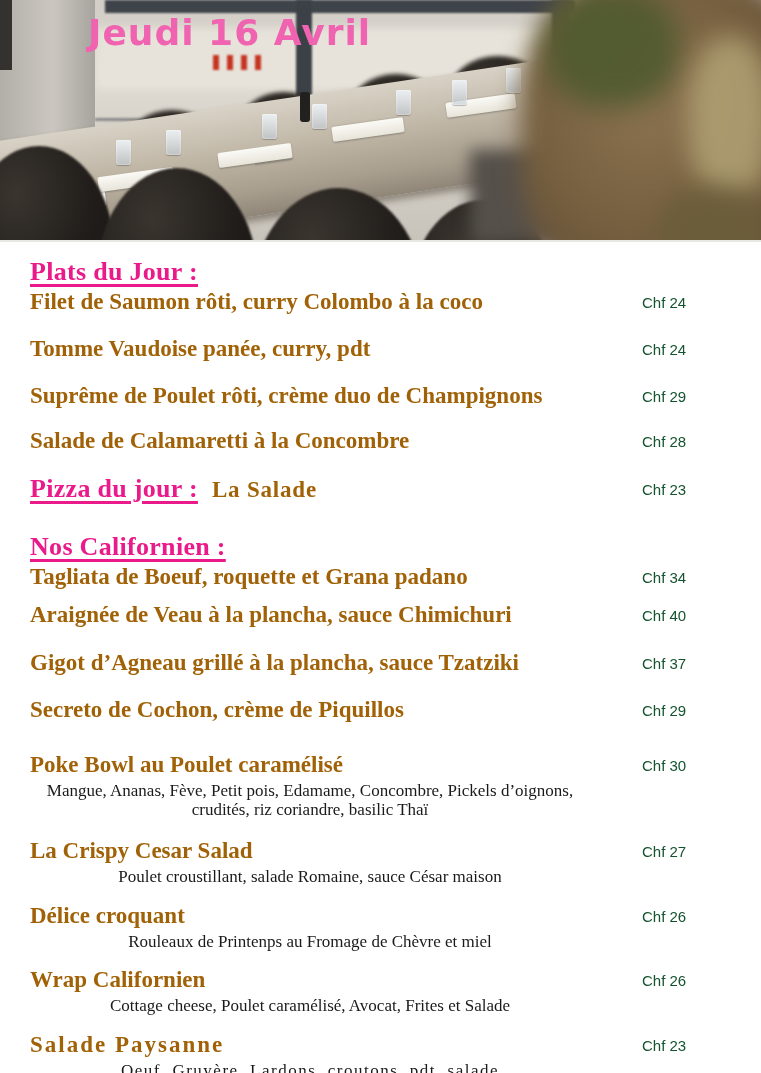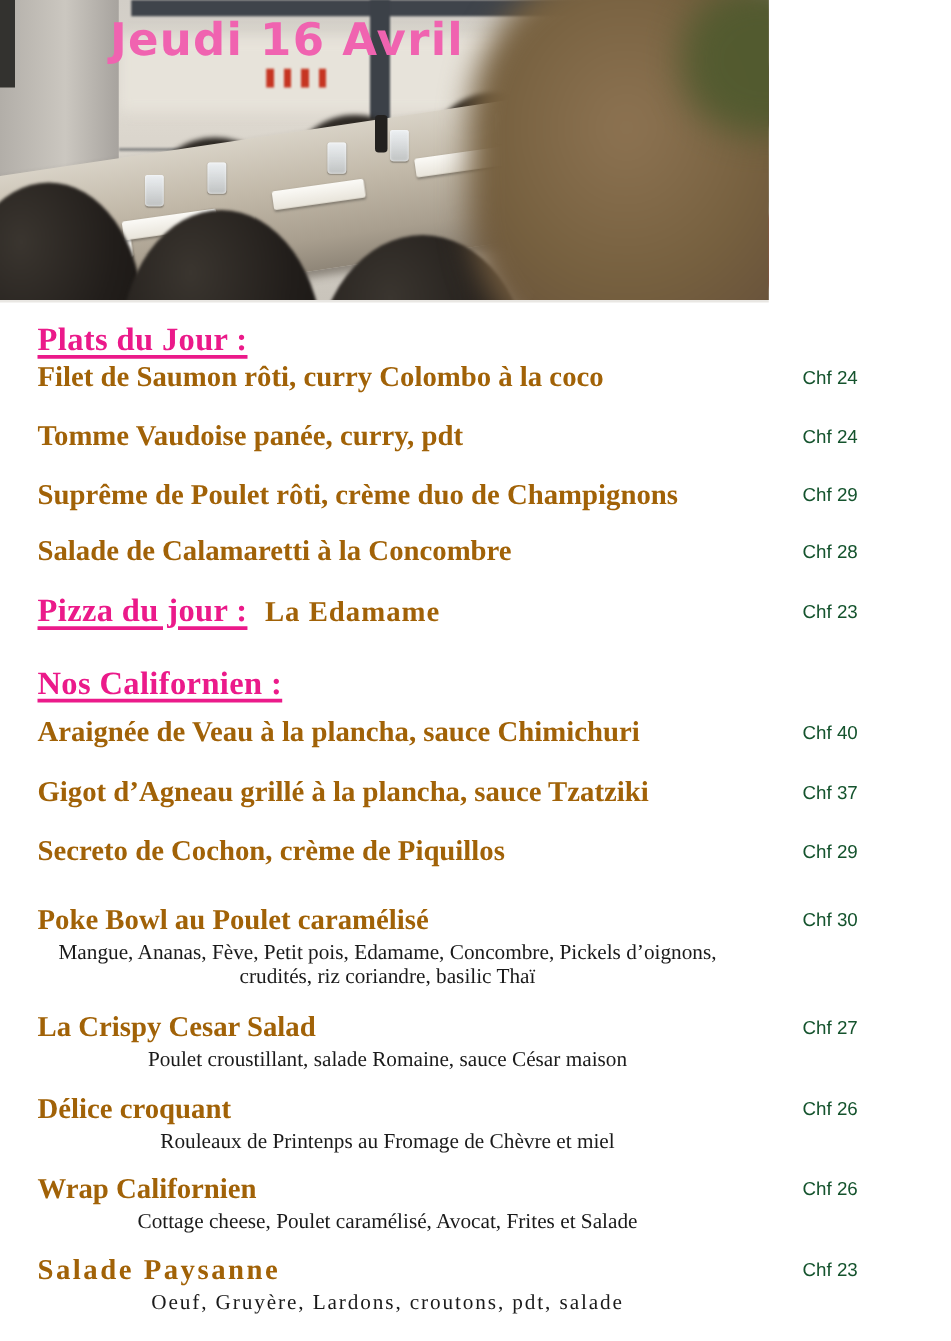--- a/index.html
+++ b/index.html
@@ -2,23 +2,23 @@
 <html><head>
 <meta charset="utf-8">
 <style>
   html,body{margin:0;padding:0;background:#ffffff;}
   .page{
     position:relative;width:761px;height:1073px;background:#ffffff;
     overflow:hidden;font-family:"Liberation Serif", serif;
   }
 
   
-  .hero{position:relative;width:615px;height:240px;overflow:hidden;
+  .hero{position:relative;width:761px;height:240px;overflow:hidden;
         background:linear-gradient(180deg,#d2cec7 0%,#ddd8cf 40%,#c9c4bb 100%);
-        border-bottom:2px solid #e9e7e3;text-decoration:underline;}
+        border-bottom:2px solid #e9e7e3;}
   .hero div{position:absolute;}
   .ph-band{left:95px;top:28px;width:470px;height:62px;background:#e7e3da;filter:blur(5px);}
   .ph-beam{left:105px;top:0;width:470px;height:13px;background:#3f444b;filter:blur(1px);}
   .ph-post1{left:296px;top:0;width:16px;height:96px;background:#3c4148;filter:blur(1px);}
   .ph-post2{left:552px;top:0;width:18px;height:150px;background:#40454c;filter:blur(1.5px);}
   .ph-rail{left:95px;top:118px;width:475px;height:72px;
     background:repeating-linear-gradient(180deg,rgba(58,63,70,.5) 0 3px,rgba(0,0,0,0) 3px 18px);
     filter:blur(1px);}
   .ph-pillar{left:0;top:0;width:95px;height:240px;
     background:linear-gradient(90deg,#b2aea8 0%,#cbc7c0 55%,#a7a39e 100%);}
@@ -155,30 +155,34 @@
       <span class="price">Chf 29</span>
     </div>
     <div class="row mt16">
       <div class="dish-wrap"><span class="dish">Salade de Calamaretti à la Concombre</span></div>
       <span class="price">Chf 28</span>
     </div>
 
     
     <div class="row mt19 inline-heading-row">
       <div class="dish-wrap">
-        <h2 class="heading">Pizza du jour :</h2><span class="dish">La Edamame</span>
+        <h2 class="heading">Pizza du jour :</h2><span class="dish">La Salade</span>
       </div>
       <span class="price">Chf 23</span>
     </div>
 
     
     <div class="mt28">
       <h2 class="heading">Nos Californien :</h2>
     </div>
 
+    <div class="row mt0">
+      <div class="dish-wrap"><span class="dish">Tagliata de Boeuf, roquette et Grana padano</span></div>
+      <span class="price">Chf 34</span>
+    </div>
     <div class="row mt9">
       <div class="dish-wrap"><span class="dish">Araignée de Veau à la plancha, sauce Chimichuri</span></div>
       <span class="price">Chf 40</span>
     </div>
     <div class="row mt19">
       <div class="dish-wrap"><span class="dish">Gigot d’Agneau grillé à la plancha, sauce Tzatziki</span></div>
       <span class="price">Chf 37</span>
     </div>
     <div class="row mt18">
       <div class="dish-wrap"><span class="dish">Secreto de Cochon, crème de Piquillos</span></div>

